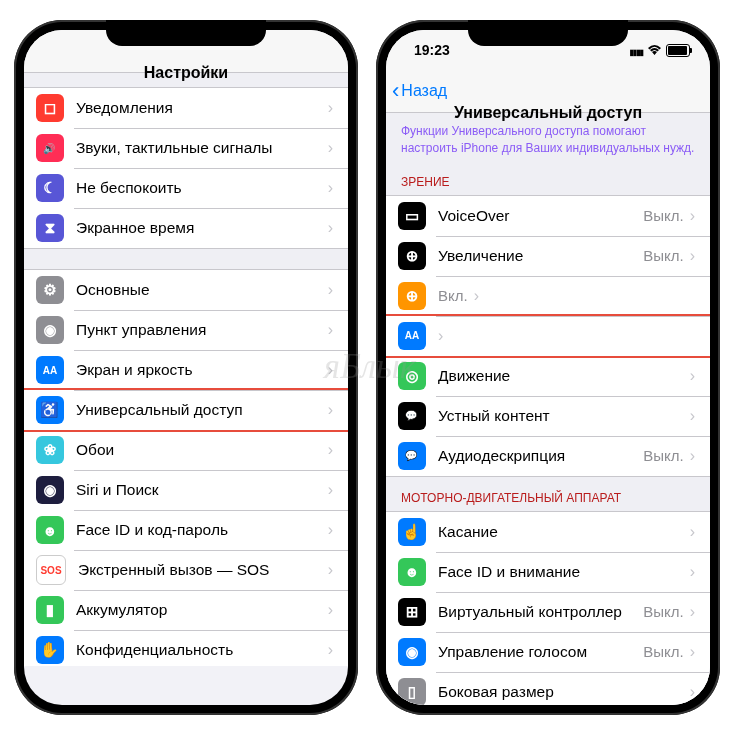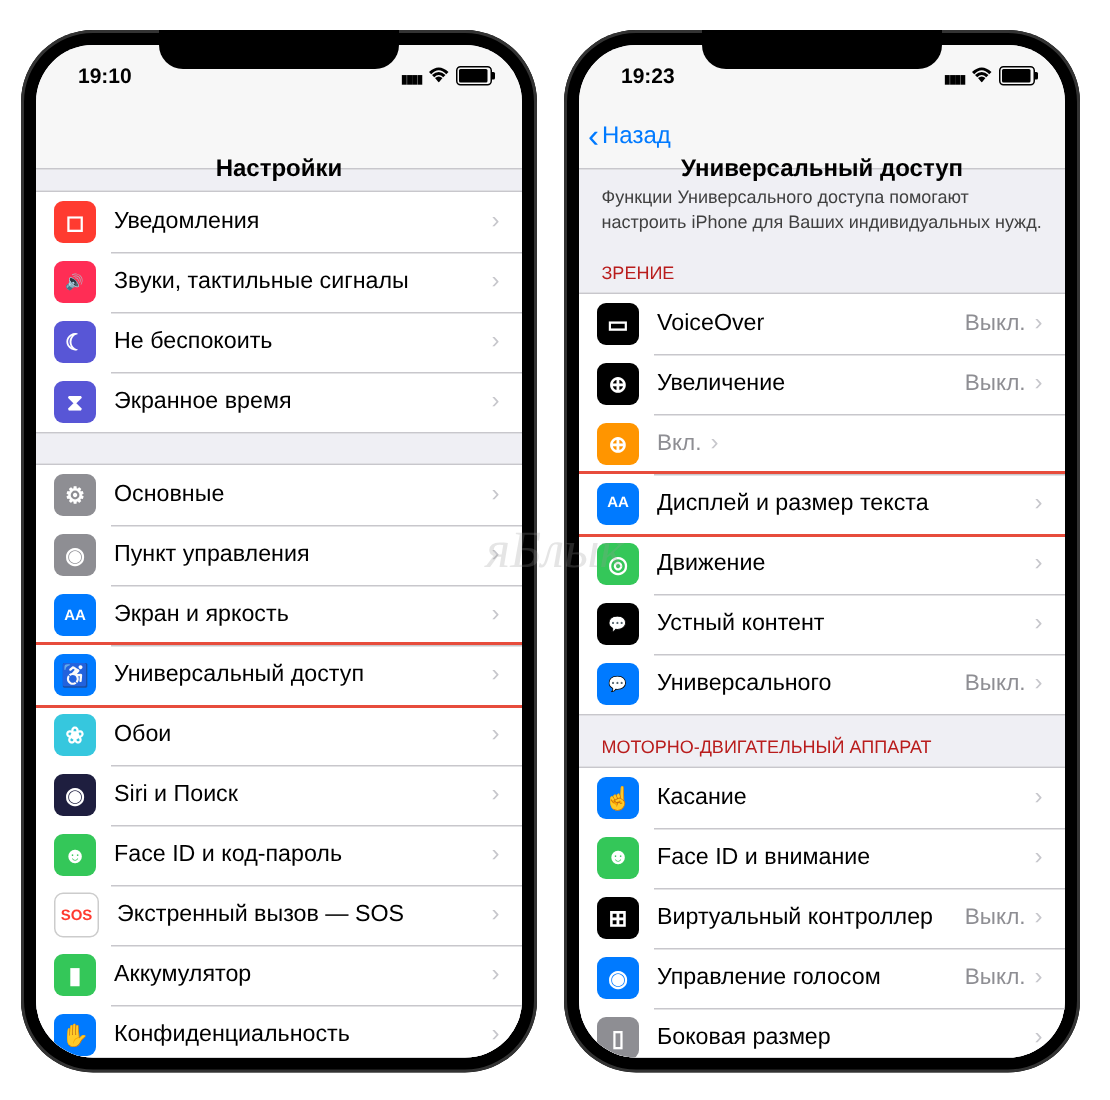--- a/index.html
+++ b/index.html
@@ -94,21 +94,21 @@
     background: #efeff4;
   }
   .section-header {
     font-size: 12px;
     color: #b91c1c;
     padding: 14px 15px 6px;
     text-transform: uppercase;
   }
   .section-desc {
     font-size: 12px;
-    color: #404040;
+    color: #8b5cf6;
     padding: 10px 15px 4px;
     line-height: 1.4;
   }
   .group {
     background: #fff;
     border-top: 0.5px solid #c8c7cc;
     border-bottom: 0.5px solid #c8c7cc;
   }
   .group + .group { margin-top: 20px; }
   .row {
@@ -176,32 +176,20 @@
   }
 </style>
 </head>
 <body>
 
 <div class="container">
 
   <div class="phone">
     <div class="notch"></div>
     <div class="screen">
-      <div class="status-bar">
-        <span>19:10</span>
-        <div class="status-right">
-          <span class="signal"></span>
-          <span>
-            <svg width="15" height="11" viewBox="0 0 15 11">
-                <path d="M7.5 11 L5 8 Q7.5 6 10 8 Z M3 6 Q7.5 2 12 6 L10.5 7.5 Q7.5 4.5 4.5 7.5 Z M1 4 Q7.5 -2 14 4 L12.5 5.5 Q7.5 0 2.5 5.5 Z" fill="#000"></path>
-              </svg>
-          </span>
-          <span class="battery"></span>
-        </div>
-      </div>
       <div class="nav-bar">
         <span class="nav-title">Настройки</span>
       </div>
       <div class="content" id="left-content">
           <div class="group" style="margin-top: 14px;">
             <div class="row">
               <div class="icon" style="background: rgb(255, 59, 48); color: rgb(255, 255, 255); font-size: 15px; font-weight: 600;">◻</div>
               <div class="label">Уведомления</div>
               <div class="chevron">›</div>
             </div>
@@ -315,36 +303,35 @@
               <div class="value">Выкл.</div>
               <div class="chevron">›</div>
             </div>
             <div class="row">
               <div class="icon" style="background: rgb(255, 149, 0); color: rgb(255, 255, 255); font-size: 15px; font-weight: 600;">⊕</div>
               <div class="value">Вкл.</div>
               <div class="chevron">›</div>
             </div>
             <div class="row highlight">
               <div class="icon" style="background: rgb(0, 122, 255); color: rgb(255, 255, 255); font-size: 10px; font-weight: 600;">AA</div>
-              <div class="label">Дисплей и размер текста</div>
               <div class="chevron">›</div>
             </div>
             <div class="row">
               <div class="icon" style="background: rgb(52, 199, 89); color: rgb(255, 255, 255); font-size: 15px; font-weight: 600;">◎</div>
               <div class="label">Движение</div>
               <div class="chevron">›</div>
             </div>
             <div class="row">
               <div class="icon" style="background: rgb(0, 0, 0); color: rgb(255, 255, 255); font-size: 10px; font-weight: 600;">💬</div>
               <div class="label">Устный контент</div>
               <div class="chevron">›</div>
             </div>
             <div class="row">
               <div class="icon" style="background: rgb(0, 122, 255); color: rgb(255, 255, 255); font-size: 10px; font-weight: 600;">💬</div>
-              <div class="label">Универсального</div>
+              <div class="label">Аудиодескрипция</div>
               <div class="value">Выкл.</div>
               <div class="chevron">›</div>
             </div>
           </div>
           <div class="section-header">МОТОРНО-ДВИГАТЕЛЬНЫЙ АППАРАТ</div>
           <div class="group">
             <div class="row">
               <div class="icon" style="background: rgb(0, 122, 255); color: rgb(255, 255, 255); font-size: 15px; font-weight: 600;">☝</div>
               <div class="label">Касание</div>
               <div class="chevron">›</div>

